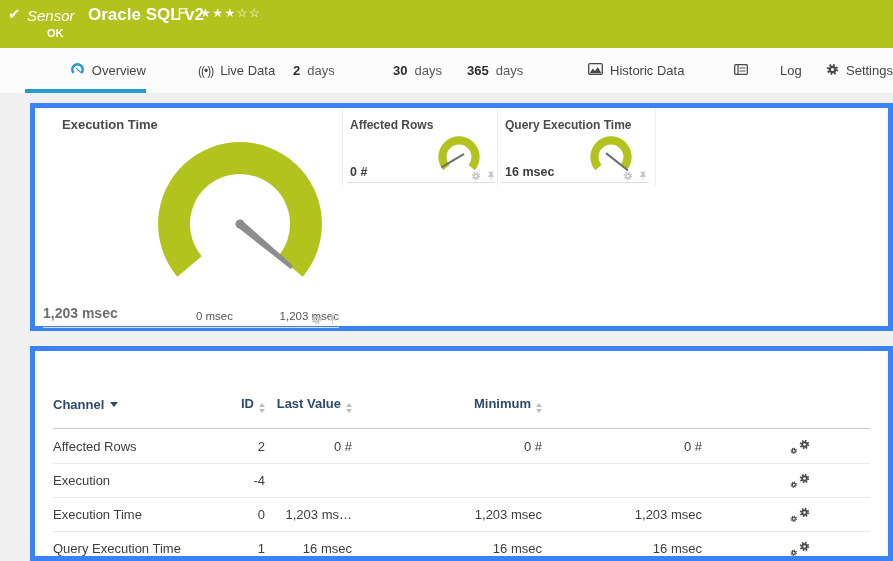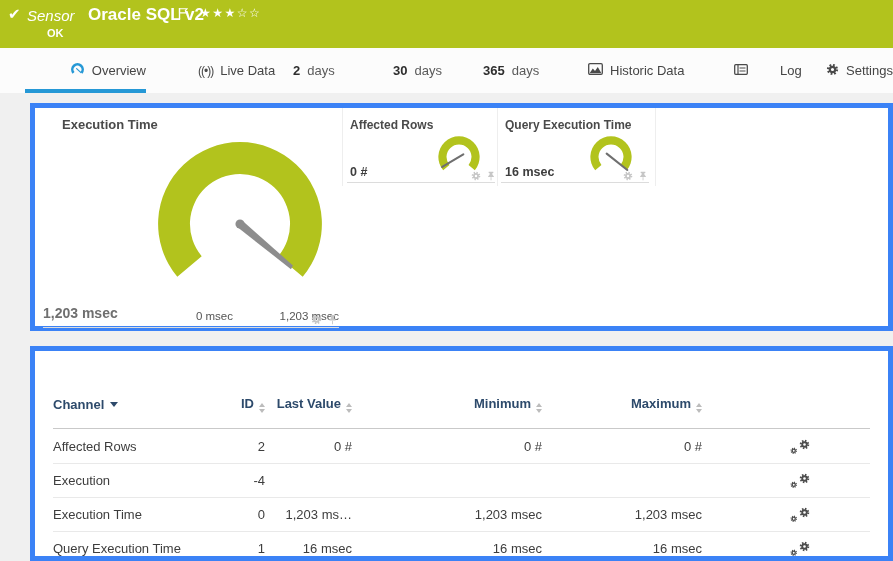--- a/index.html
+++ b/index.html
@@ -113,21 +113,21 @@
       <span>Live Data</span>
     </div>
     <div class="tab" style="left:293px;">
       <b>2</b>
       <span class="word">days</span>
     </div>
     <div class="tab" style="left:393px;">
       <b>30</b>
       <span class="word">days</span>
     </div>
-    <div class="tab" style="left:483px;justify-content:flex-end;">
+    <div class="tab" style="left:467px;justify-content:flex-end;">
       <b>365</b>
       <span class="word">days</span>
     </div>
     <div class="tab" style="left:588px;">
       <span>
         <svg width="15" height="13" viewBox="0 0 15 13">
           <rect x="0.7" y="0.7" width="13.6" height="10.6" rx="1.2" fill="none" stroke="#4a4a4a" stroke-width="1.3"></rect>
           <path d="M1.6,10.2 L4.8,5.6 7,7.9 9.8,4 13.4,10.2 Z" fill="#4a4a4a"></path>
         </svg>
       </span>
@@ -238,26 +238,20 @@
             <i class="up"></i>
             <i class="down"></i>
           </span>
       </div>
       <div class="c-min">
         <span>Minimum</span><span class="sort">
             <i class="up"></i>
             <i class="down"></i>
           </span>
       </div>
-      <div class="c-max">
-        <span>Maximum</span><span class="sort">
-            <i class="up"></i>
-            <i class="down"></i>
-          </span>
-      </div>
       <div class="c-edit"></div>
     </div>
 
     <div class="tbody">
       <div class="trow">
         <div class="c-channel">Affected Rows</div>
         <div class="c-id">2</div>
         <div class="c-last">0 #</div>
         <div class="c-min">0 #</div>
         <div class="c-max">0 #</div>

